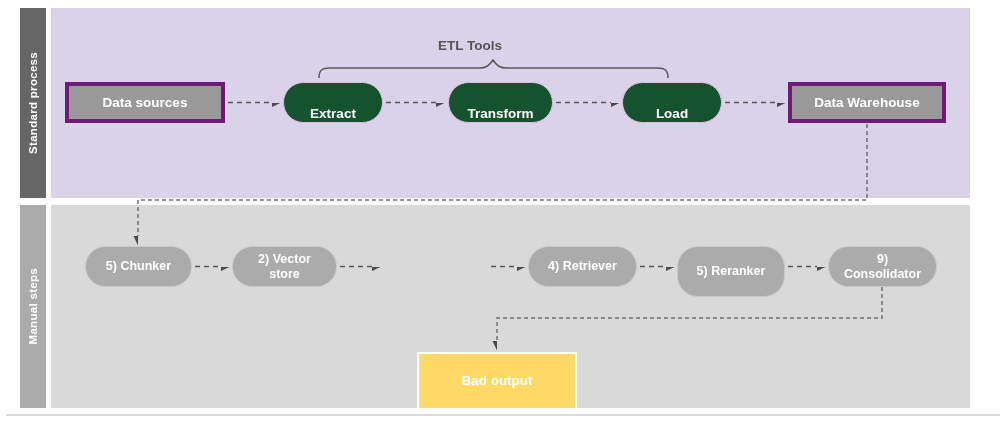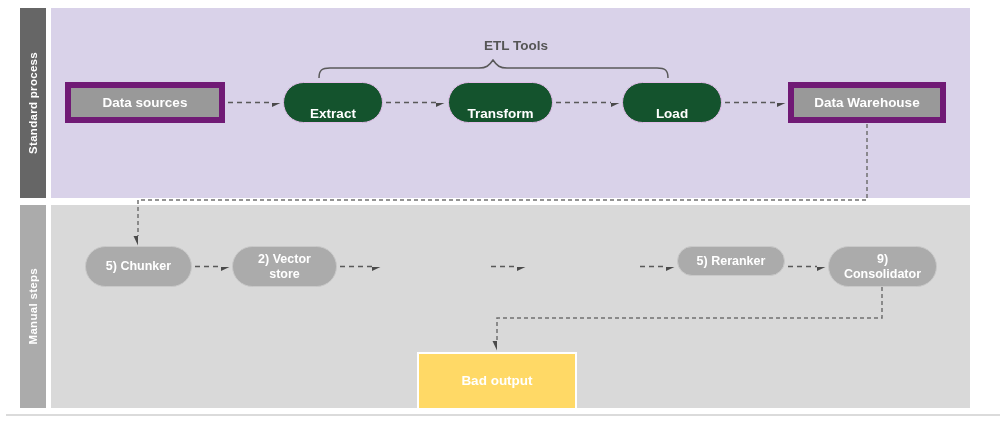--- a/index.html
+++ b/index.html
@@ -27,35 +27,35 @@
   .lane-bg.bottom{top:205px;height:203px;background:#d9d9d9;}
   .node{
     position:absolute;
     display:flex;align-items:center;justify-content:center;
     text-align:center;
     color:#ffffff;font-weight:bold;
     box-sizing:border-box;
     line-height:1.15;
   }
   .node.box{
-    background:#999999;border:6px solid #701a75;font-size:13.5px;
+    background:#999999;border:4px solid #701a75;font-size:13.5px;
   }
   .node.pill-etl{
     background:#14532d;border:1.5px solid #e2bce8;border-radius:21px;font-size:13.5px;align-items:flex-end;
   }
   .node.pill-gray{
     background:#ababab;border:1.5px solid #c9c9c9;border-radius:21px;
     font-size:12.5px;padding:0 10px;
   }
   .node.out{
     background:#ffd966;border:2px solid #ffffff;font-size:13.5px;
   }
   .etl-label{
     position:absolute;left:438px;top:38px;width:110px;
-    text-align:right;color:#555555;font-weight:bold;font-size:13.5px;
+    text-align:left;color:#555555;font-weight:bold;font-size:13.5px;
   }
   .overlay{
     position:absolute;left:0;top:0;width:1003px;height:430px;
     pointer-events:none;
   }
   .divider{
     position:absolute;left:6px;top:414px;width:994px;height:2px;background:#dbdbdb;
   }
 </style>
 </head>
@@ -115,21 +115,24 @@
   <div class="node box" style="left:788px;top:82px;width:158px;height:41px">
     <span>Data Warehouse</span>
   </div>
 
   <div class="node pill-gray" style="left:85px;top:246px;width:107px;height:41px">
     <span>5) Chunker</span>
   </div>
   <div class="node pill-gray" style="left:232px;top:246px;width:105px;height:41px">
     <span>2) Vector store</span>
   </div>
-  <div class="node pill-gray" style="left:677px;top:246px;width:108px;height:30px">
+  <div class="node pill-gray" style="left:528px;top:246px;width:109px;height:41px">
+    <span>4) Retriever</span>
+  </div>
+  <div class="node pill-gray" style="left:677px;top:246px;width:108px;height:51px">
     <span>5) Reranker</span>
   </div>
   <div class="node pill-gray" style="left:828px;top:246px;width:109px;height:41px">
     <span>9) Consolidator</span>
   </div>
 
   <div class="node out" style="left:417px;top:352px;width:160px;height:58px">
     <span>Bad output</span>
   </div>
 

